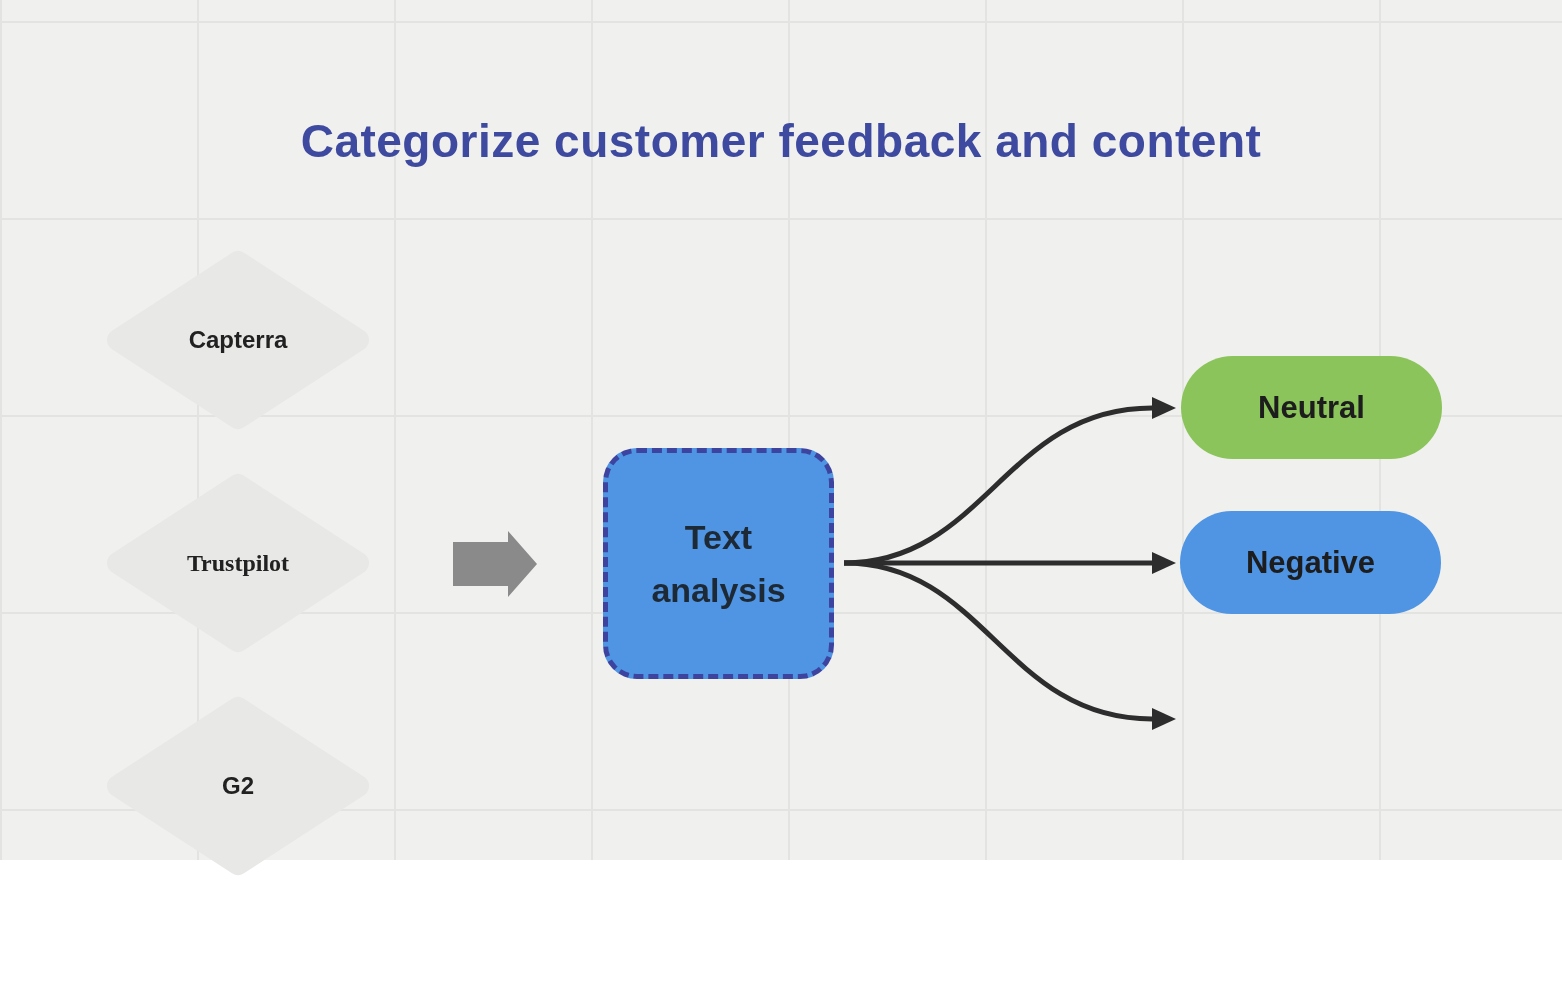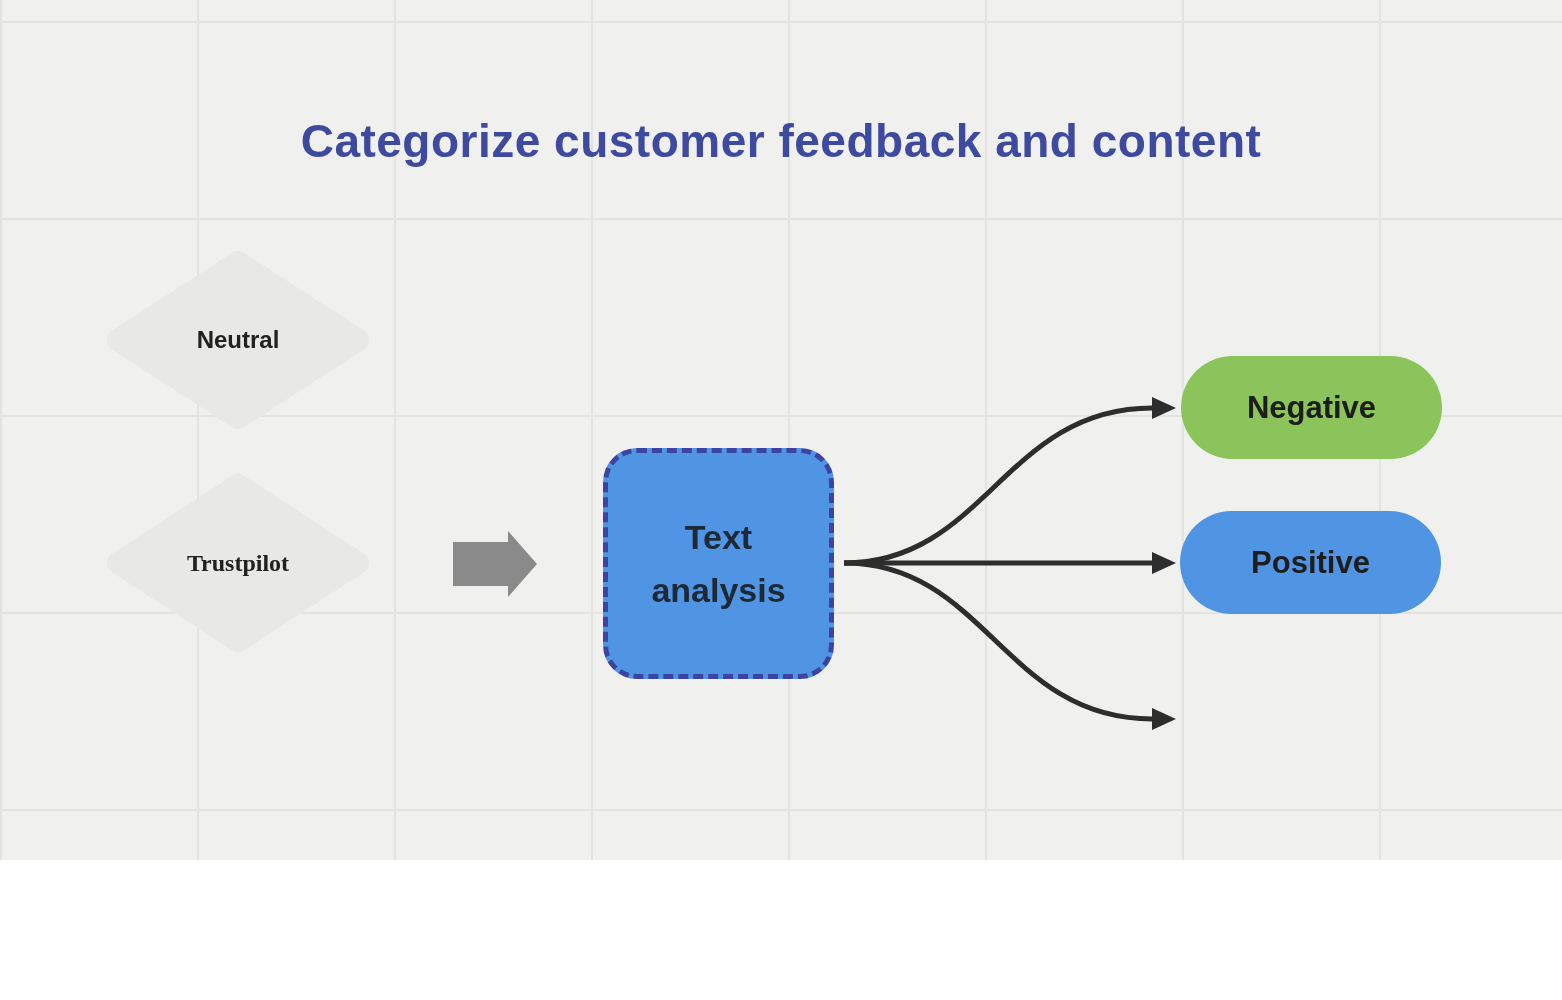--- a/index.html
+++ b/index.html
@@ -123,30 +123,36 @@
 <body>
 
 <div class="canvas">
 
   <h1 class="title" style="color: rgb(62, 74, 159);">Categorize customer feedback and content</h1>
 
   <div class="diamond diamond-capterra">
     <svg viewBox="0 0 266 180">
       <path class="shape" d="M133 12 L253 90 L133 168 L13 90 Z"></path>
     </svg>
-    <span class="node-label">Neutral</span>
+    <span class="node-label">Capterra</span>
   </div>
 
   <div class="diamond diamond-trustpilot">
     <svg viewBox="0 0 266 180">
       <path class="shape" d="M133 12 L253 90 L133 168 L13 90 Z"></path>
     </svg>
     <span class="node-label">Trustpilot</span>
   </div>
 
+  <div class="diamond diamond-g2">
+    <svg viewBox="0 0 266 180">
+      <path class="shape" d="M133 12 L253 90 L133 168 L13 90 Z"></path>
+    </svg>
+    <span class="node-label">G2</span>
+  </div>
 
   <div class="block-arrow">
     <svg viewBox="0 0 84 66">
       <polygon points="0,11 55,11 55,0 84,33 55,66 55,55 0,55"></polygon>
     </svg>
   </div>
 
   <div class="process-box" style="background: rgb(79, 149, 228); border-color: rgb(60, 68, 160);">
     <span class="process-label">Text analysis</span>
   </div>
@@ -156,21 +162,21 @@
       <marker id="ah" markerUnits="userSpaceOnUse" markerWidth="26" markerHeight="26" refX="0" refY="13" orient="auto">
         <path d="M0,2 L24,13 L0,24 Z" fill="#2d2d2d"></path>
       </marker>
     </defs>
     <path class="line" d="M844,563 C985,563 1005,408 1152,408" marker-end="url(#ah)"></path>
     <path class="line" d="M844,563 L1152,563" marker-end="url(#ah)"></path>
     <path class="line" d="M844,563 C985,563 1005,719 1152,719" marker-end="url(#ah)"></path>
   </svg>
 
   <div class="pill pill-positive" style="background: rgb(139, 196, 90);">
-    <span>Negative</span>
+    <span>Neutral</span>
   </div>
 
   <div class="pill pill-neutral" style="background: rgb(79, 149, 228);">
-    <span>Positive</span>
+    <span>Negative</span>
   </div>
 
 
 </div>
 
 </body></html>

